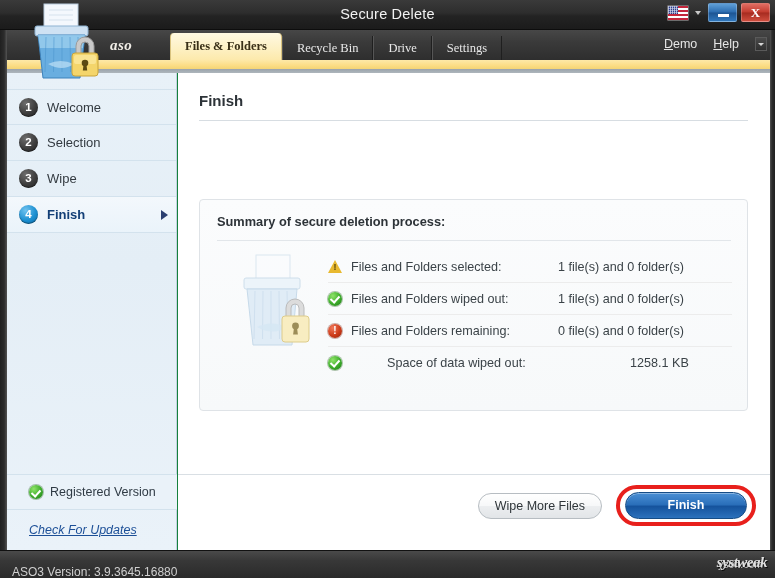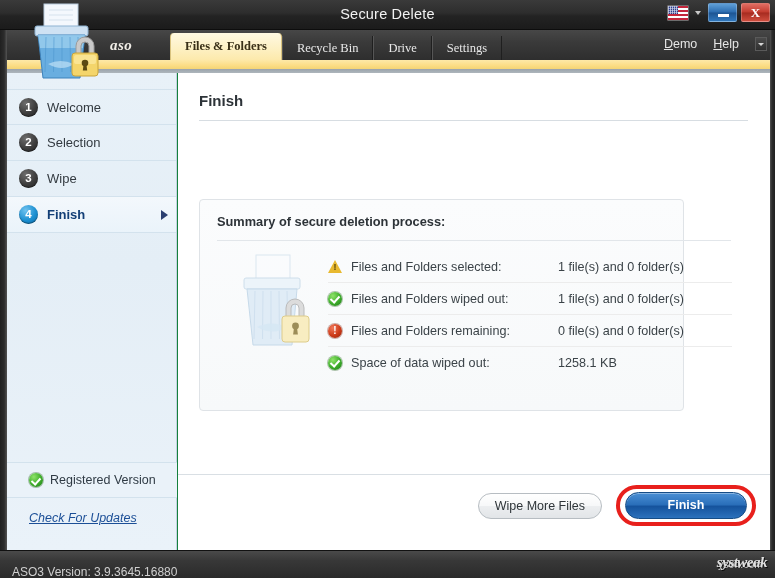--- a/index.html
+++ b/index.html
@@ -292,21 +292,21 @@
     right: 8px;
     top: 13px;
     width: 0; height: 0;
     border-top: 5px solid transparent;
     border-bottom: 5px solid transparent;
     border-left: 7px solid #2b3f70;
   }
 
   .sidebar-footer {
     position: absolute;
-    left: 0; bottom: 12px;
+    left: 0; bottom: 0;
     width: 170px;
   }
   .registered {
     display: flex;
     align-items: center;
     padding: 0 0 0 22px;
     height: 34px;
     border-top: 1px solid #d3e2ed;
     border-bottom: 1px solid #d3e2ed;
     background: #eaf2f9;
@@ -454,21 +454,21 @@
     margin-left: 15px;
     font-size: 15.5px;
     font-weight: bold;
     color: #4a5257;
   }
 
   .summary-panel {
     position: absolute;
     left: 21px;
     top: 126px;
-    width: 485px;
+    width: 549px;
     height: 212px;
     border: 1px solid #dfe3e7;
     border-radius: 4px;
     background: linear-gradient(180deg, #fbfcfd 0%, #f7f9fa 100%);
     box-sizing: border-box;
   }
   .summary-title {
     position: absolute;
     left: 17px;
     top: 14px;
@@ -497,21 +497,21 @@
     left: 128px;
     top: 51px;
     width: 404px;
   }
   .srow {
     height: 31px;
     display: flex;
     align-items: center;
     border-bottom: 1px solid #ececec;
   }
-  .srow:last-child { border-bottom: none; }
+  .srow:last-child { border-bottom: none; gap: 36px; }
   .srow .slabel {
     margin-left: 9px;
     font-size: 12.6px;
     color: #3b4348;
     width: 207px;
   }
   .srow .svalue {
     font-size: 12.6px;
     color: #3b4348;
   }

